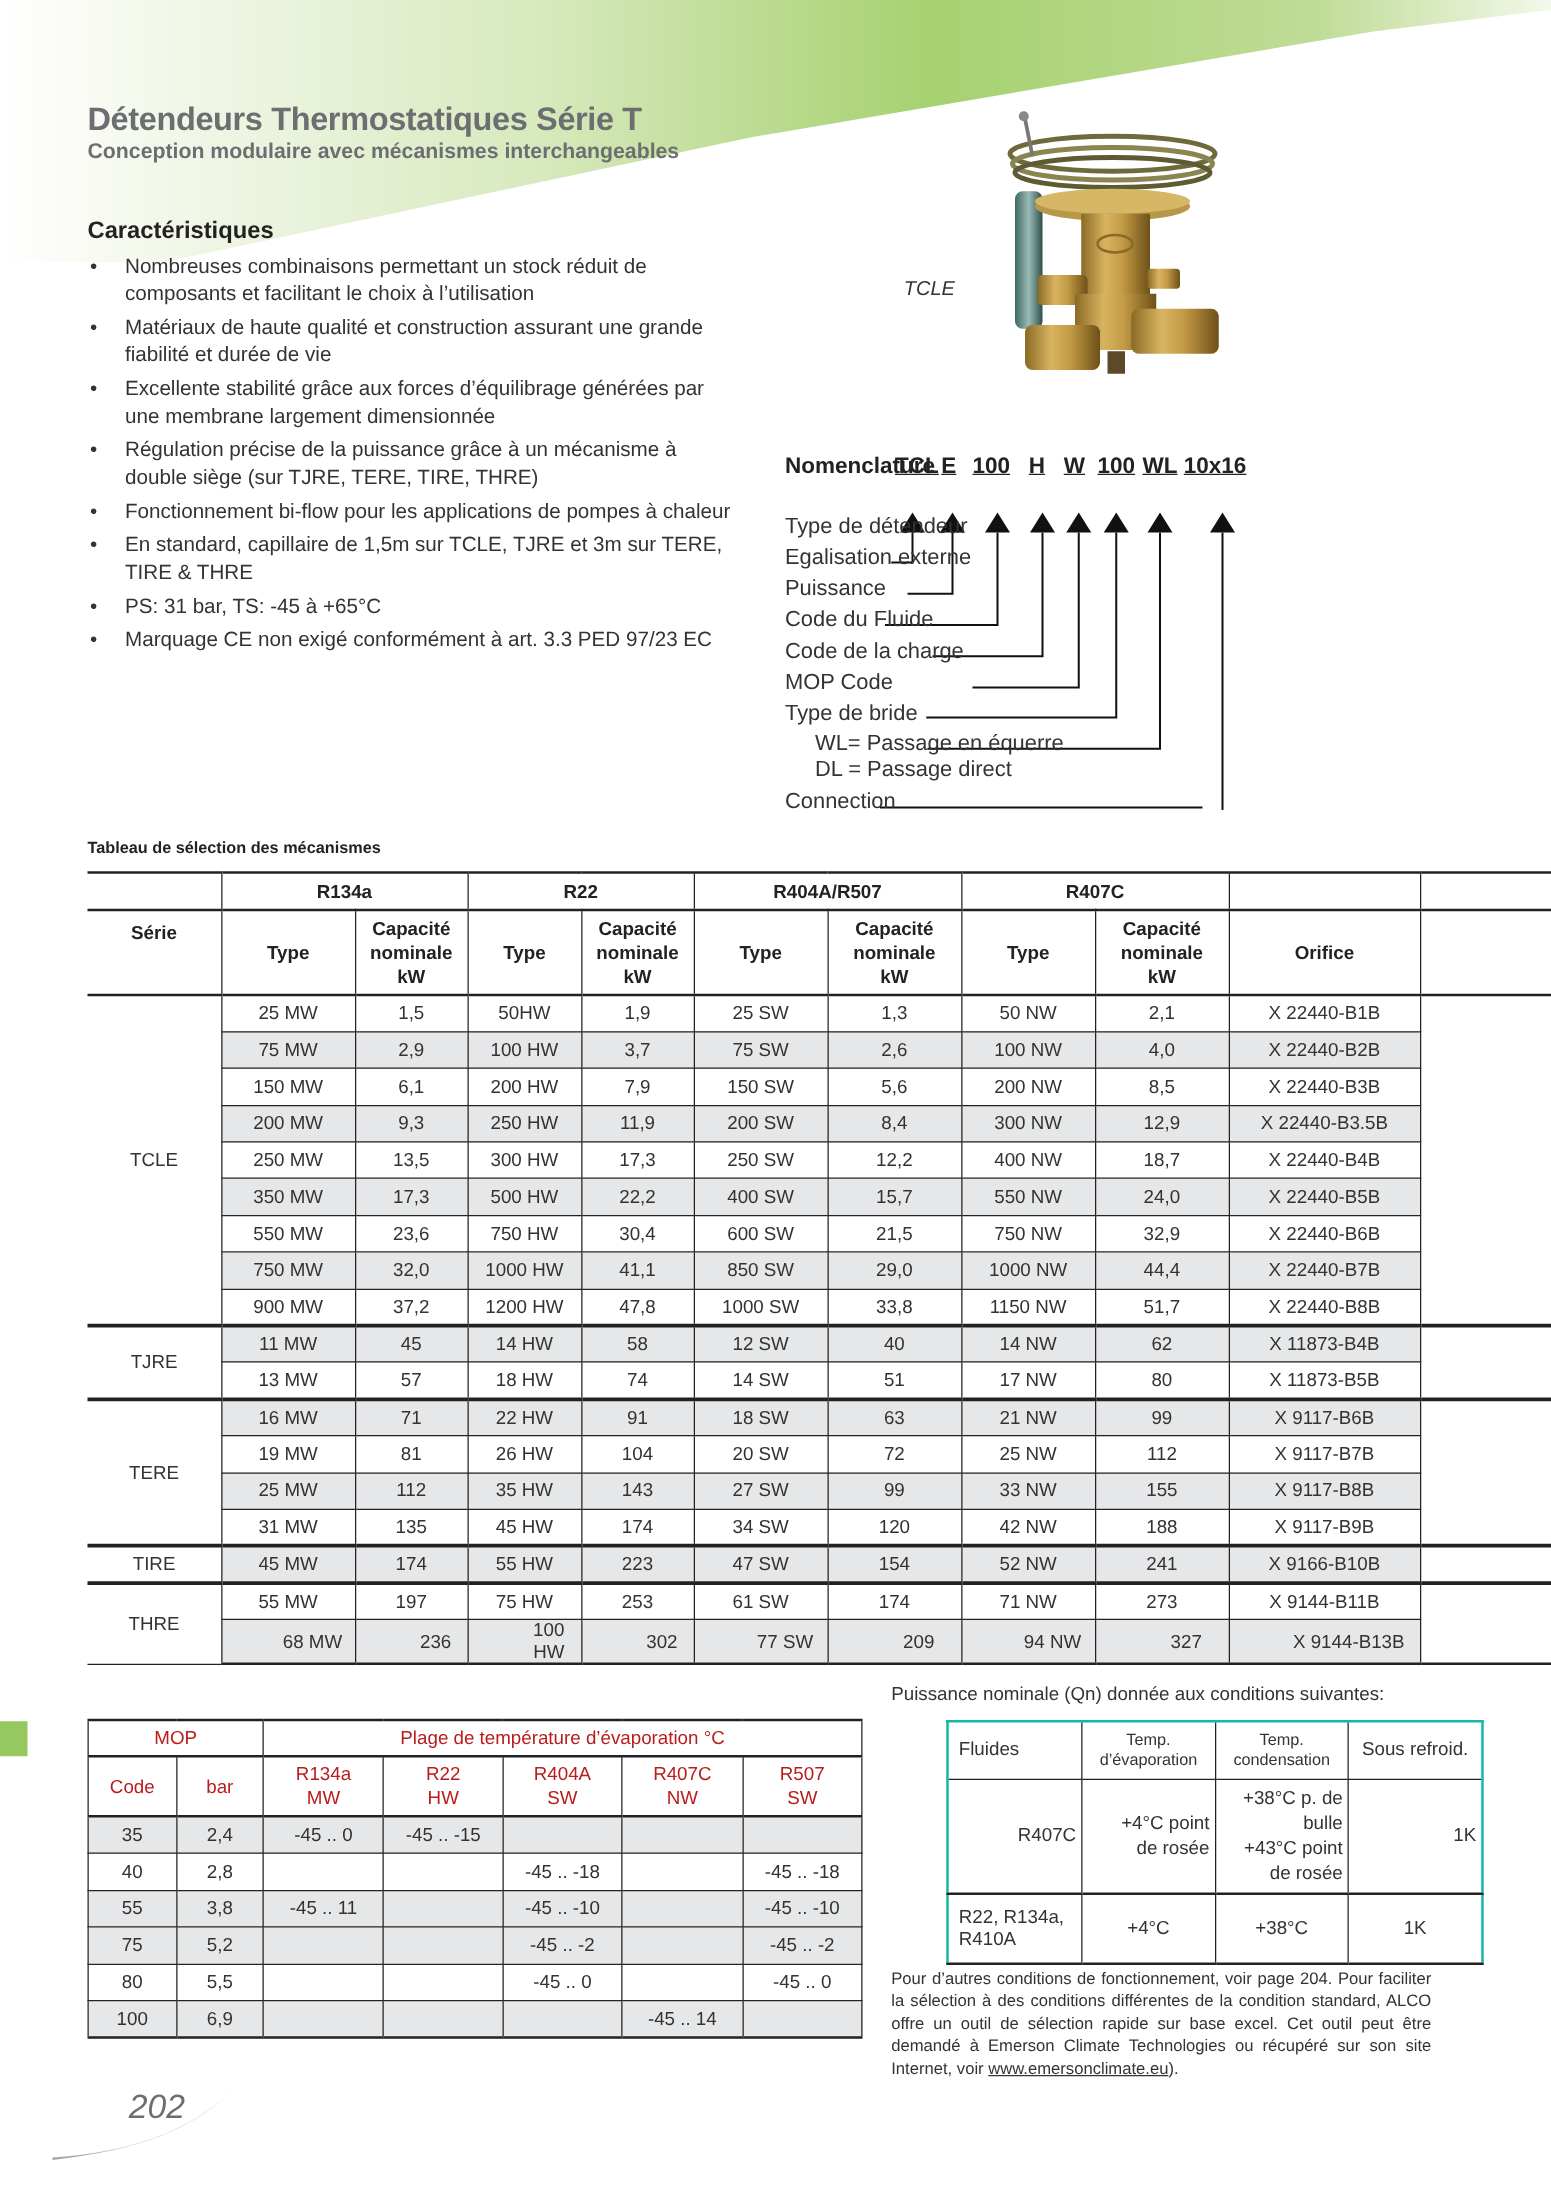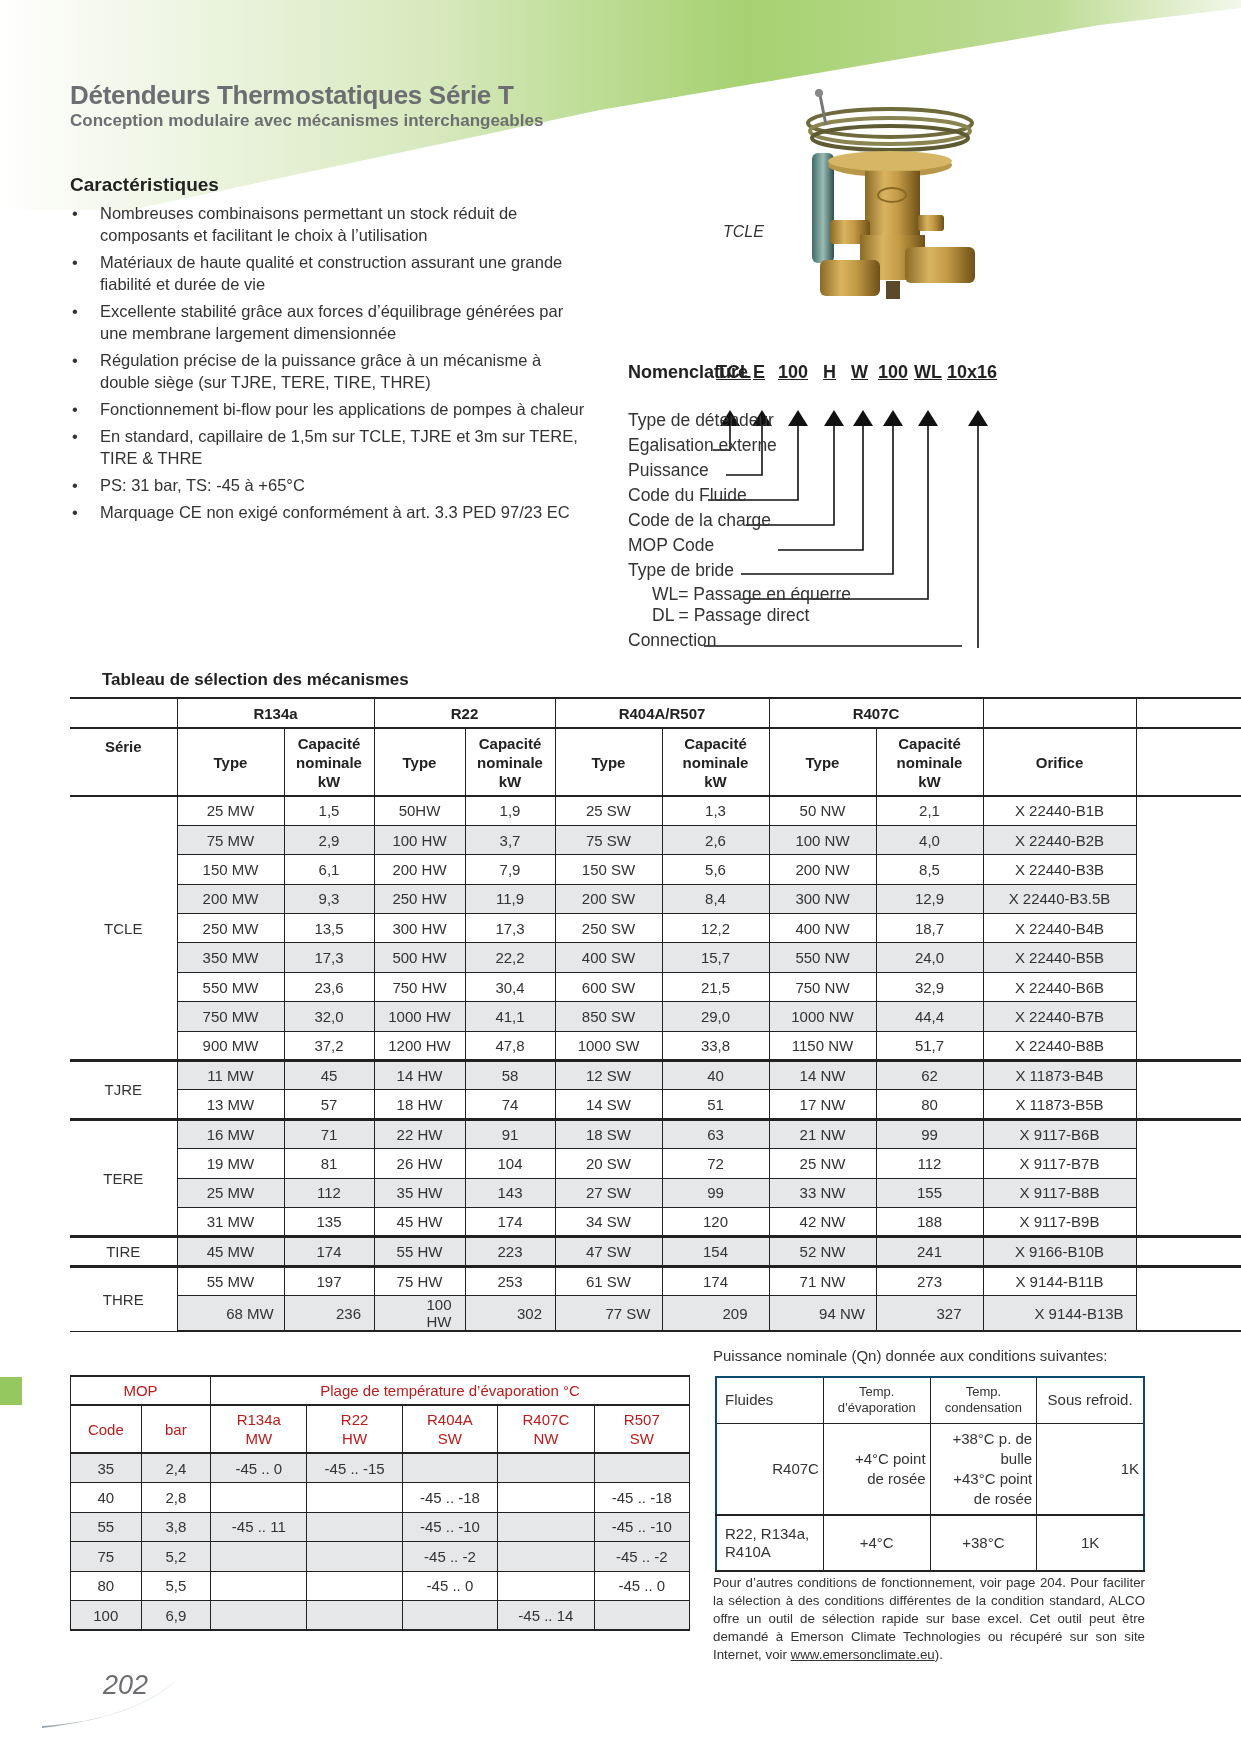--- a/index.html
+++ b/index.html
@@ -18,21 +18,21 @@
 
   .product { position: absolute; left: 790px; top: 85px; width: 200px; height: 240px; }
   .product-caption { position: absolute; left: 723px; top: 223px; font-size: 16px; font-style: italic; color: #333; }
 
   .nomen { position: absolute; left: 628px; top: 360px; width: 520px; height: 300px; }
   .nomen-title { position: absolute; left: 0; top: 2px; font-size: 18px; font-weight: bold; color: #222; }
   .code { position: absolute; top: 2px; font-size: 18px; font-weight: bold; text-decoration: underline; color: #222; }
   .nlabel { position: absolute; left: 0; font-size: 17.5px; color: #333; white-space: nowrap; }
   .nomen svg { position: absolute; left: 0; top: 0; }
 
-  .sec-title { position: absolute; left: 70px; top: 670px; font-size: 17px; font-weight: bold; color: #222; margin-left: 32px; }
+  .sec-title { position: absolute; left: 70px; top: 670px; font-size: 13px; font-weight: bold; color: #222; }
 
   table { border-collapse: collapse; font-family: "Liberation Sans", sans-serif; }
   .sel { position: absolute; left: 70px; top: 697px; width: 1171px; font-size: 15px; }
   .sel th, .sel td { border: 1px solid #222; text-align: center; color: #333; }
   .sel th { font-weight: bold; color: #222; }
   .sel thead tr.h1 th { height: 30px; border-top: 2px solid #222; border-bottom: 2px solid #222; }
   .sel thead tr.h2 th { height: 68px; line-height: 19px; border-bottom: 2px solid #222; }
   .sel td { height: 29.4px; }
   .sel tr.alt td.d { background: #e6e7e8; }
   .sel td.ser { background: #fff; }
@@ -59,21 +59,21 @@
   .cond-title { position: absolute; left: 713px; top: 1347px; font-size: 15px; color: #333; }
   .cond { position: absolute; left: 715px; top: 1376px; width: 430px; font-size: 15px; }
   .cond th, .cond td { border: 1px solid #222; color: #333; font-weight: normal; }
   .cond th { height: 46px; text-align: center; line-height: 16px; }
   .cond th.small { font-size: 13px; }
   .cond th.left, .cond td.left { text-align: left; padding-left: 8px; }
   .cond td { text-align: center; line-height: 20px; padding: 2px 4px; }
   .cond tr.c1 td { height: 92px; text-align: right; }
   .cond tr.c2 td { height: 56px; border-top: 2px solid #222; border-bottom: 2px solid #222; }
   .cond td.left { line-height: 18px; }
-  .cond { border: 2px solid #0c4a6e; }
+  .cond { border: 2px solid #14b8a6; margin-left: 42px; }
 
   .note { position: absolute; left: 713px; top: 1574px; width: 432px; font-size: 13.3px; line-height: 18px; color: #333; text-align: justify; }
   .note a { color: #333; text-decoration: underline; }
 
   .page-num { position: absolute; left: 103px; top: 1670px; font-size: 27px; font-style: italic; color: #6d6e71; }
   .swoosh { position: absolute; left: 40px; top: 1660px; }
 </style>
 </head>
 <body>
 

